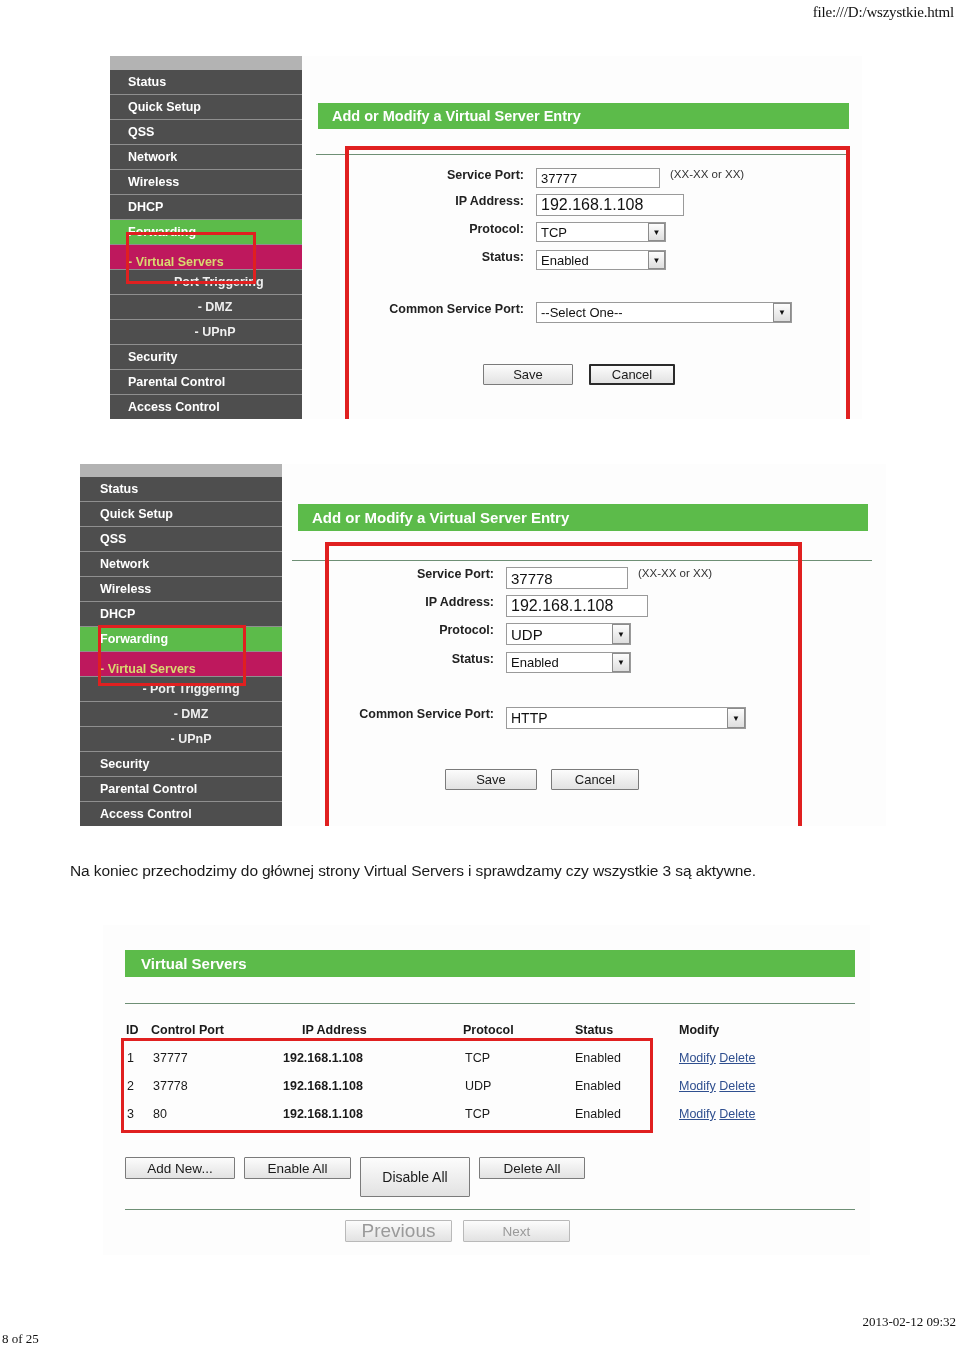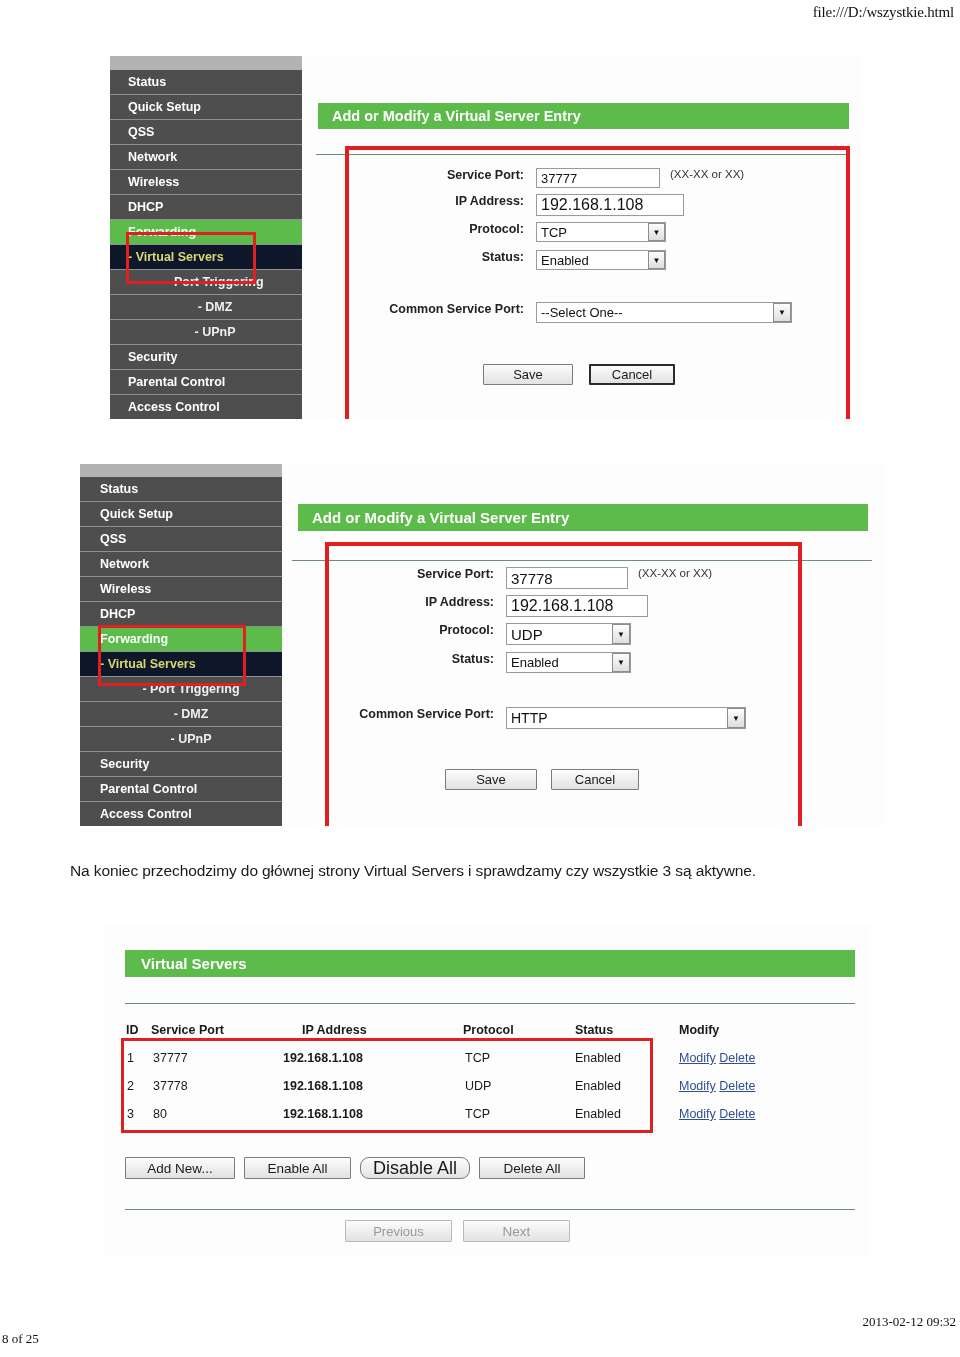--- a/index.html
+++ b/index.html
@@ -87,22 +87,23 @@
   .sb-item.sub {
     font-weight: bold;
     color: #efefef;
     justify-content: center;
   }
   .sb-item.active {
     background: #5cbb4a;
     color: #ffffff;
   }
   .sb-item.active-sub {
-    background: #0f172a;
+    background: #be185d;
     color: #d8d870;
+    align-items: flex-end;
   }
 
   
   .panel {
     position: absolute;
     background: #fdfdfd;
   }
   .panel-title {
     background: #5cbb4a;
     color: #ffffff;
@@ -423,21 +424,21 @@
 <div class="shot" style="left:103px; top:925px; width:767px; height:330px;">
 
   <div class="panel-title" style="position:absolute; left:22px; top:25px; width:730px; height:27px; padding-left:16px; font-size:15px;">
     <span>Virtual Servers</span>
   </div>
 
   <div class="hr" style="left:22px; top:78px; width:730px;"></div>
 
   <div class="vs-head" style="left:0; top:92px; width:767px;">
     <span class="cell-id" style="left:23px;">ID</span>
-    <span class="cell-port" style="left:48px;">Service Port</span>
+    <span class="cell-port" style="left:48px;">Control Port</span>
     <span class="cell-ip" style="left:199px; font-size:12.5px; font-weight:bold;">IP Address</span>
     <span class="cell-proto" style="left:360px;">Protocol</span>
     <span class="cell-stat" style="left:472px;">Status</span>
     <span class="cell-mod" style="left:576px;">Modify</span>
   </div>
 
   <div class="vs-row" style="left:0; top:120px; width:767px;">
     <span class="cell-id" style="left:24px;">1</span>
     <span class="cell-port" style="left:50px;">37777</span>
     <span class="cell-ip" style="left:180px;">192.168.1.108</span>
@@ -470,22 +471,22 @@
     <span class="cell-mod" style="left:576px;">
       <a class="lnk" href="#">Modify</a>
       <a class="lnk" href="#">Delete</a>
     </span>
   </div>
 
   <div class="redbox" style="left:18px; top:113px; width:532px; height:95px;"></div>
 
   <div class="btn" style="position:absolute; left:22px;  top:232px; width:110px; height:22px; font-size:13.5px;">Add New...</div>
   <div class="btn" style="position:absolute; left:141px; top:232px; width:107px; height:22px; font-size:13.5px;">Enable All</div>
-  <div class="btn" style="position:absolute; left:257px; top:232px; width:110px; height:22px; font-size:18px;border-radius:9px;">Disable All</div>
+  <div class="btn" style="position:absolute; left:257px; top:232px; width:110px; height:40px; font-size:14px;">Disable All</div>
   <div class="btn" style="position:absolute; left:376px; top:232px; width:106px; height:22px; font-size:13.5px;">Delete All</div>
 
   <div class="hr" style="left:22px; top:284px; width:730px;"></div>
 
-  <div class="btn dim" style="position:absolute; left:242px; top:295px; width:107px; height:22px; font-size:13px;">Previous</div>
+  <div class="btn dim" style="position:absolute; left:242px; top:295px; width:107px; height:22px; font-size:19px;">Previous</div>
   <div class="btn dim" style="position:absolute; left:360px; top:295px; width:107px; height:22px; font-size:13.5px;">Next</div>
 </div>
 
 <div class="body-text">Na koniec przechodzimy do głównej strony Virtual Servers i sprawdzamy czy wszystkie 3 są aktywne.</div>
 
 </body></html>

